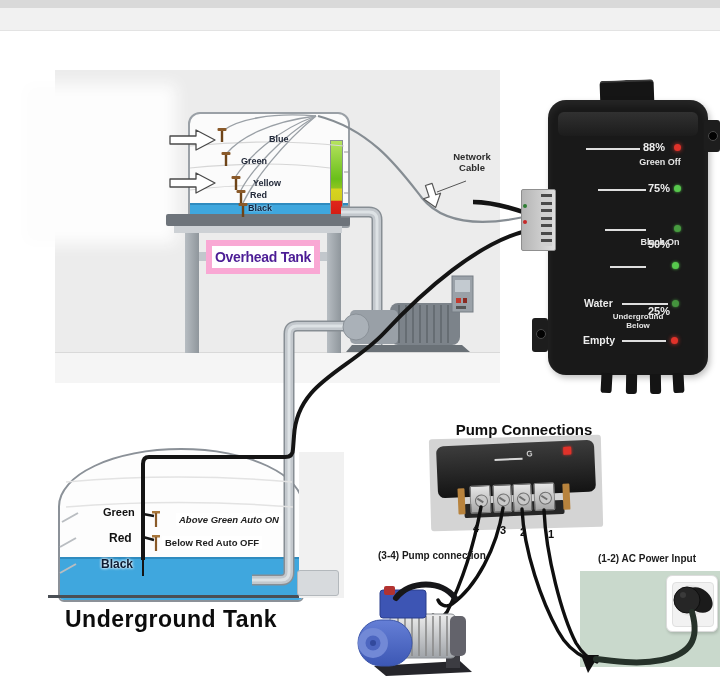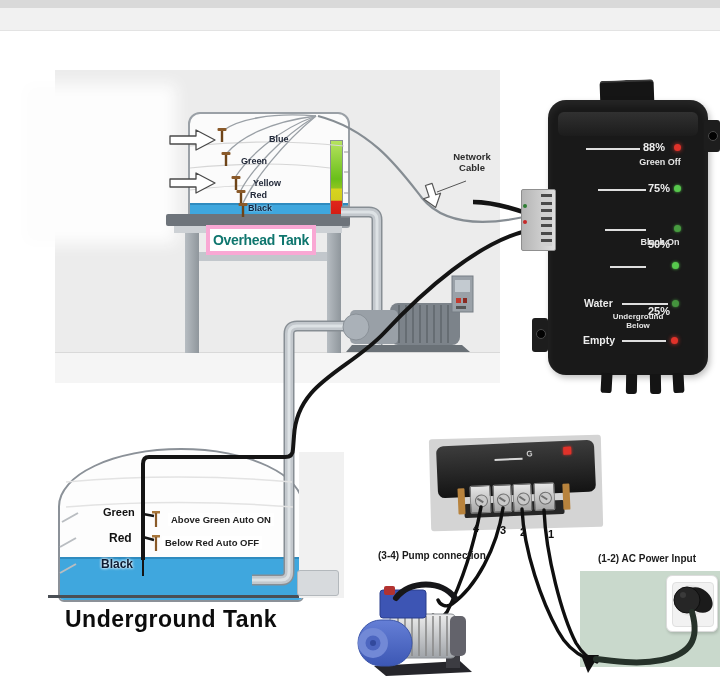--- a/index.html
+++ b/index.html
@@ -20,22 +20,22 @@
          border-radius:12px 12px 3px 3px;overflow:hidden;}
   .otank-water{position:absolute;left:0;top:89px;width:158px;height:23px;background:#3fa7de;border-top:2px solid #2f8bbf;}
   .lstrip{left:330px;top:140px;width:11px;height:76px;border:1px solid #8a8f94;
           background:linear-gradient(#b6e35e,#6abf1a 50%,#8ec41f 62%,#d8d41f 63%,#d1cd1d 78%,#e0261c 79%,#d21b10);}
   .sensor-label{font-size:9px;font-weight:bold;color:#232a3a;}
   
   .ttop{left:166px;top:214px;width:184px;height:12px;background:#6e747b;border-radius:2px;}
   .tlip{left:174px;top:226px;width:168px;height:7px;background:#cdd1d5;}
   .tleg{top:233px;width:14px;height:120px;background:linear-gradient(90deg,#b7bdc2,#8f969c);}
   .tcross{left:199px;top:252px;width:128px;height:9px;background:#c2c7cc;}
-  .otank-label{left:206px;top:225px;width:102px;height:22px;background:#fff;border:4px solid #f9a8d4;
-               text-align:center;font-weight:bold;font-size:14px;line-height:22px;color:#0f766e;letter-spacing:-0.3px;}
+  .otank-label{left:206px;top:240px;width:102px;height:22px;background:#fff;border:6px solid #f9a8d4;
+               text-align:center;font-weight:bold;font-size:14px;line-height:22px;color:#4c1d95;letter-spacing:-0.3px;}
   .net-label{left:441px;top:151px;width:62px;text-align:center;font-size:9.5px;line-height:11px;font-weight:bold;color:#2c2c2c;}
   
   .ctrl-switch{left:600px;top:80px;width:54px;height:26px;background:#151515;border-radius:4px;
                border-top:2px solid #3a3a3a;transform:rotate(-2deg);}
   .ctrl{left:548px;top:100px;width:160px;height:275px;background:#191919;border-radius:18px;
         box-shadow:inset 0 4px 8px rgba(255,255,255,0.07), 2px 3px 6px rgba(0,0,0,0.25);}
   .ctrl-logo{position:absolute;left:10px;top:12px;width:140px;height:24px;border-radius:6px;
              background:linear-gradient(#313131,#1c1c1c);}
   .ctrl-tab{background:#1d1d1d;border-radius:3px;}
   .ctrl-hole{position:absolute;left:4px;top:11px;width:8px;height:8px;border-radius:50%;background:#020202;border:1.5px solid #4a4a4a;}
@@ -341,28 +341,29 @@
   <div class="abs otank-label z3">Overhead Tank</div>
   <div class="abs net-label pre z3">Network
 Cable</div>
 
   <div class="abs connector z3">
     <div class="connector-pins"></div>
     <div class="wire-dot" style="left:1px;top:14px;background:#2e7d32;"></div>
     <div class="wire-dot" style="left:1px;top:30px;background:#c62828;"></div>
   </div>
 
+  <div class="abs pc-title z3">Pump Connections</div>
   <div class="abs tnum z3" style="left:469px;top:522px;">4</div>
   <div class="abs tnum z3" style="left:496px;top:524px;">3</div>
   <div class="abs tnum z3" style="left:516px;top:526px;">2</div>
   <div class="abs tnum z3" style="left:544px;top:528px;">1</div>
 
   <div class="abs ulabel z3" style="left:103px;top:506px;font-size:11px;">Green</div>
   <div class="abs ulabel z3" style="left:109px;top:531px;font-size:12px;">Red</div>
   <div class="abs ulabel z3" style="left:101px;top:557px;font-size:12px;color:#0d1c33;text-shadow:0 0 3px #fff,0 0 3px #fff;">Black</div>
-  <div class="abs unote z3" style="left:168px;top:513px;">Above Green Auto ON</div>
+  <div class="abs unote z3" style="left:176px;top:513px;font-style:italic;">Above Green Auto ON</div>
   <div class="abs unote z3" style="left:162px;top:536px;">Below Red Auto OFF</div>
   <div class="abs utitle z3">Underground Tank</div>
 
   <div class="abs caption z3" style="left:354px;top:550px;padding-left:24px;">(3-4) Pump connection</div>
   <div class="abs caption z3" style="left:598px;top:553px;text-align:right;">(1-2) AC Power Input</div>
 
 </div>
 
 </body></html>

